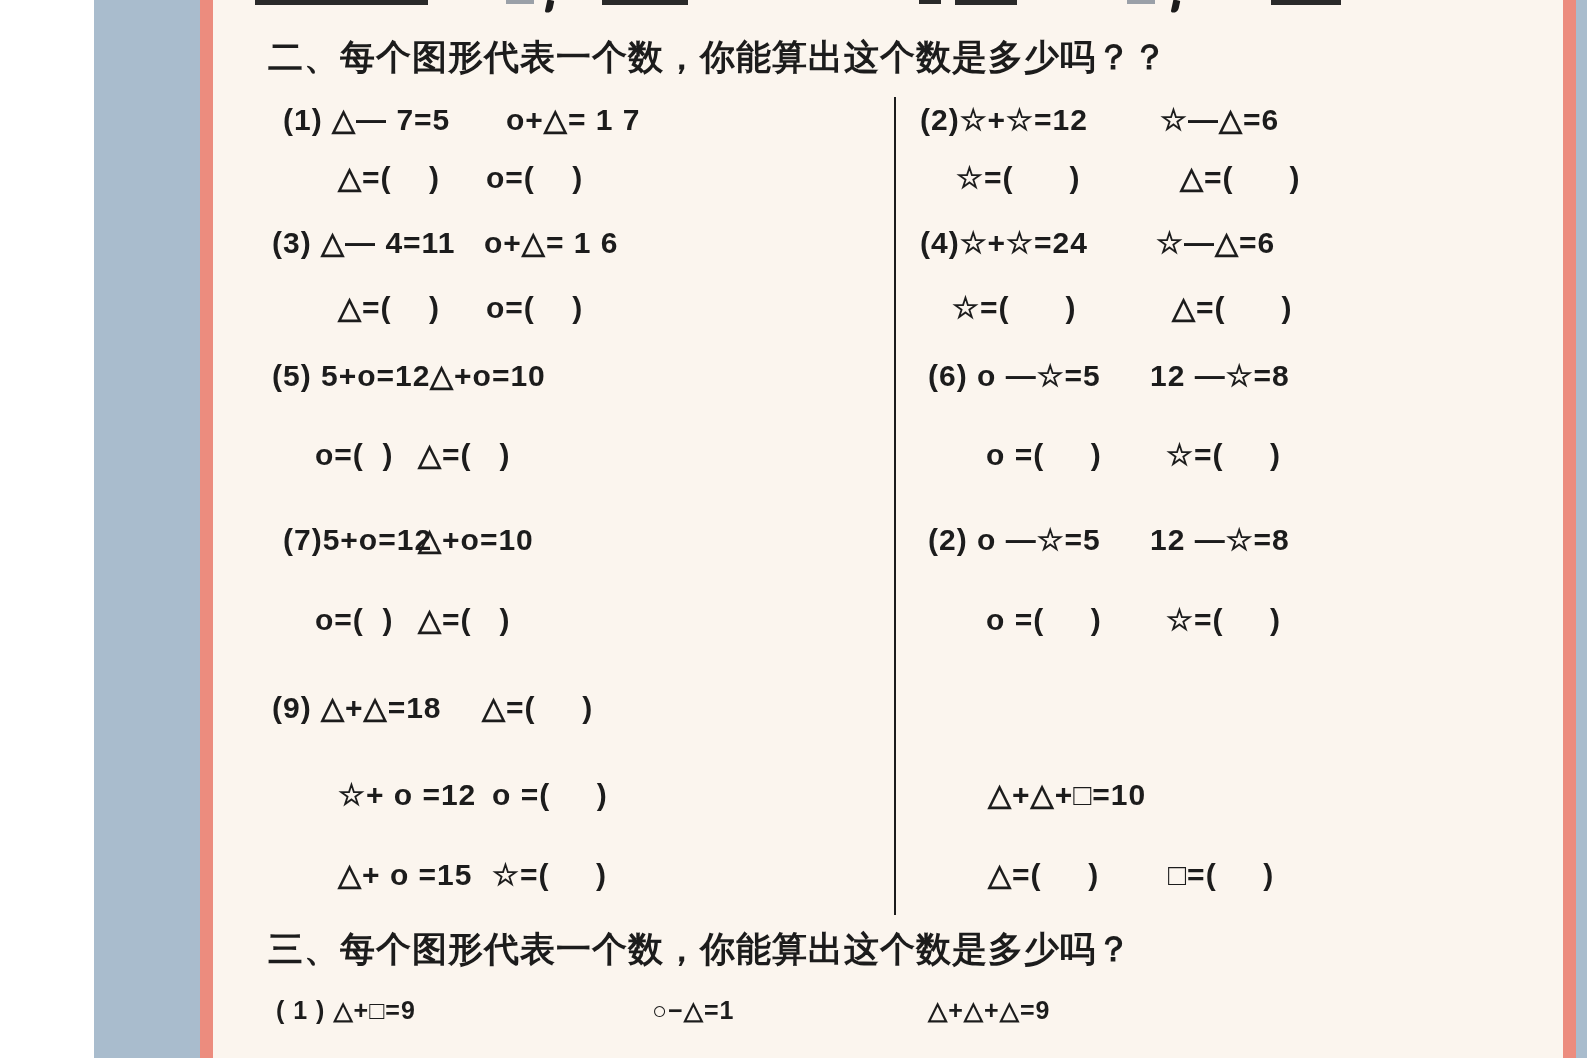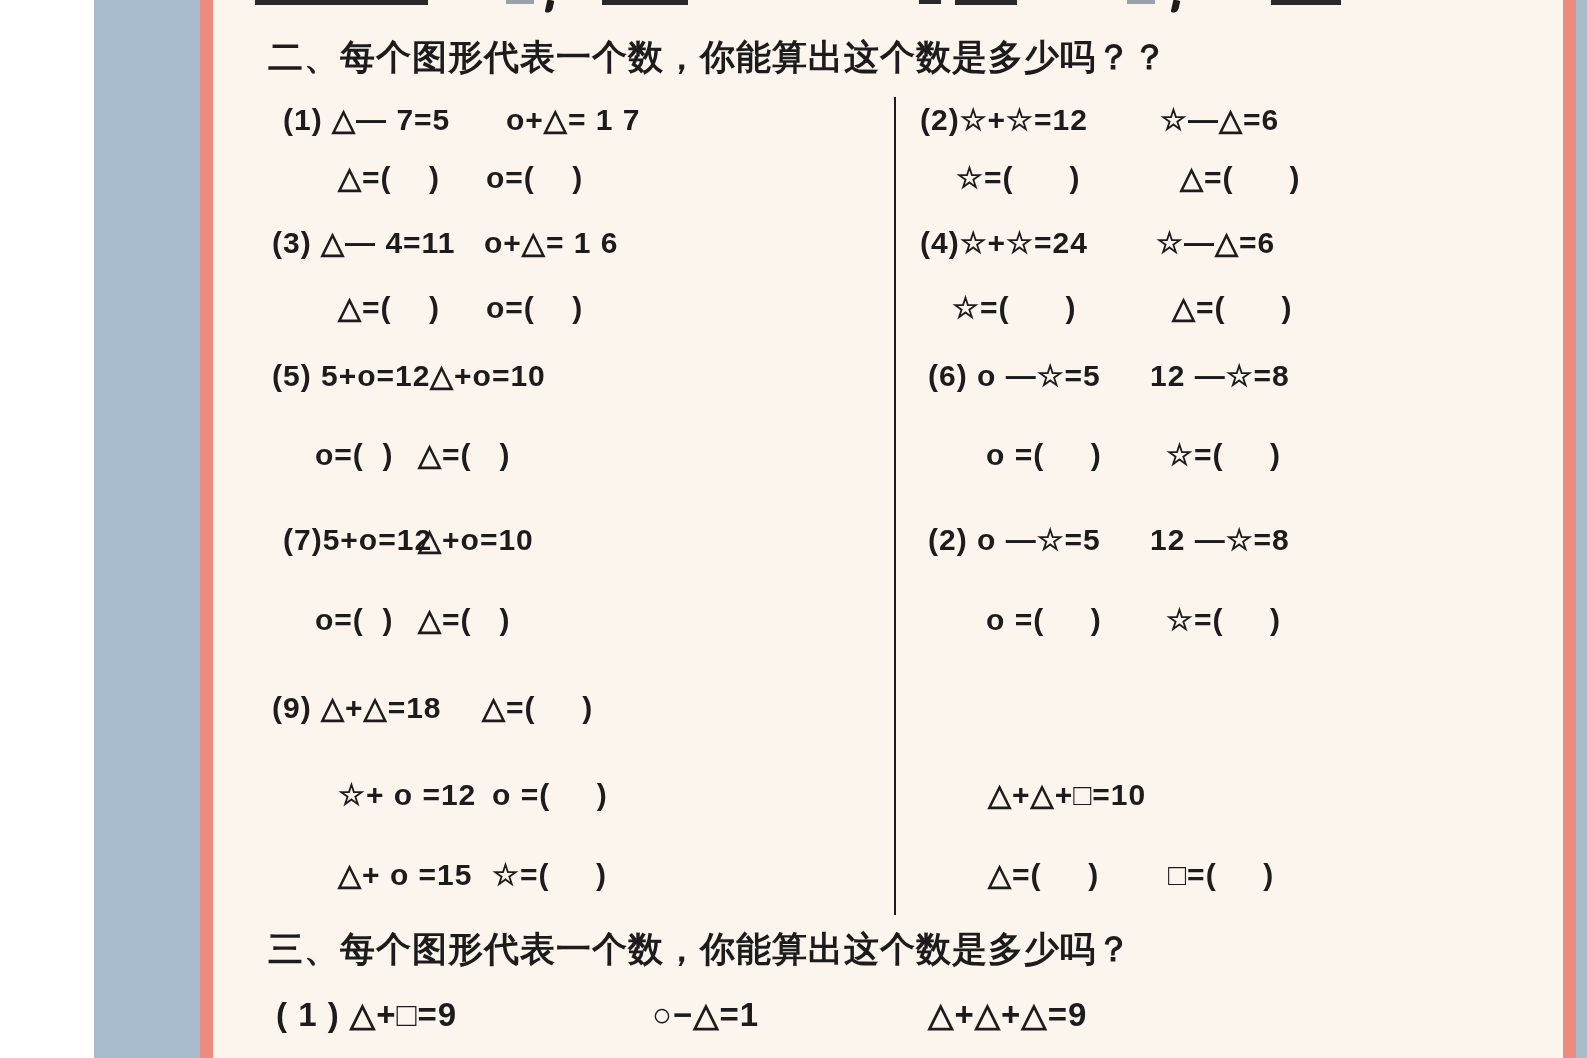--- a/index.html
+++ b/index.html
@@ -20,21 +20,21 @@
 
   .eq {
     position:absolute; font-weight:bold; font-size:30px;
     white-space:pre; letter-spacing:1px; line-height:1.2;
   }
   .hdr {
     position:absolute; font-family:"DejaVu Serif", serif;
     font-size:35px; font-weight:600; white-space:pre; line-height:1.1;
     letter-spacing:1px;
   }
-  .eq-lg { font-size:33px; }
+  .eq-lg { font-size:25px; }
 
   .frag  { position:absolute; top:0; background:#2a2a2a; }
   .frag-gray { background:#9aa0a8; }
   .comma {
     position:absolute; top:0; width:7px; height:13px; background:#1c1c1c;
     border-radius:1px 1px 7px 2px; transform:rotate(12deg);
   }
 </style>
 </head>
 <body>

